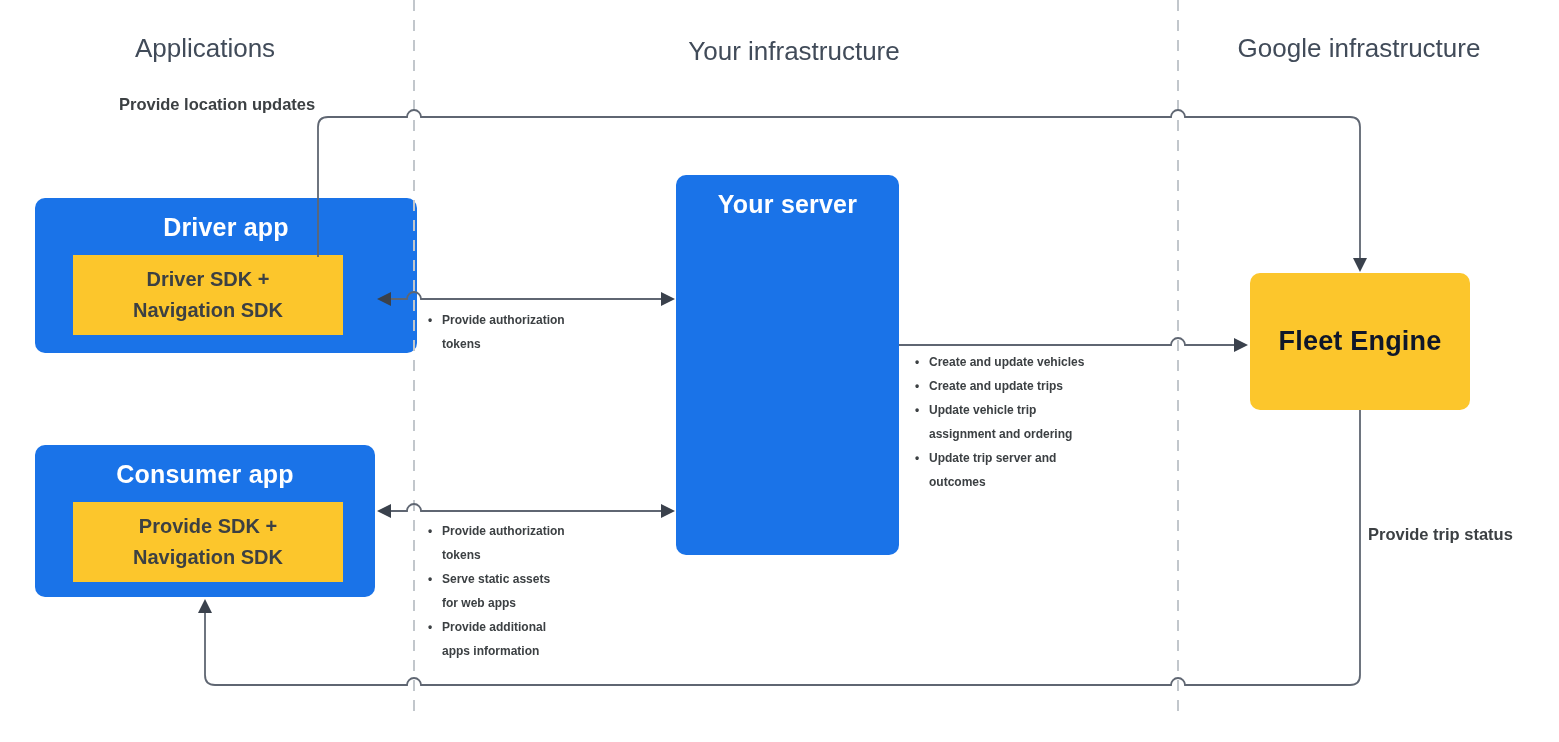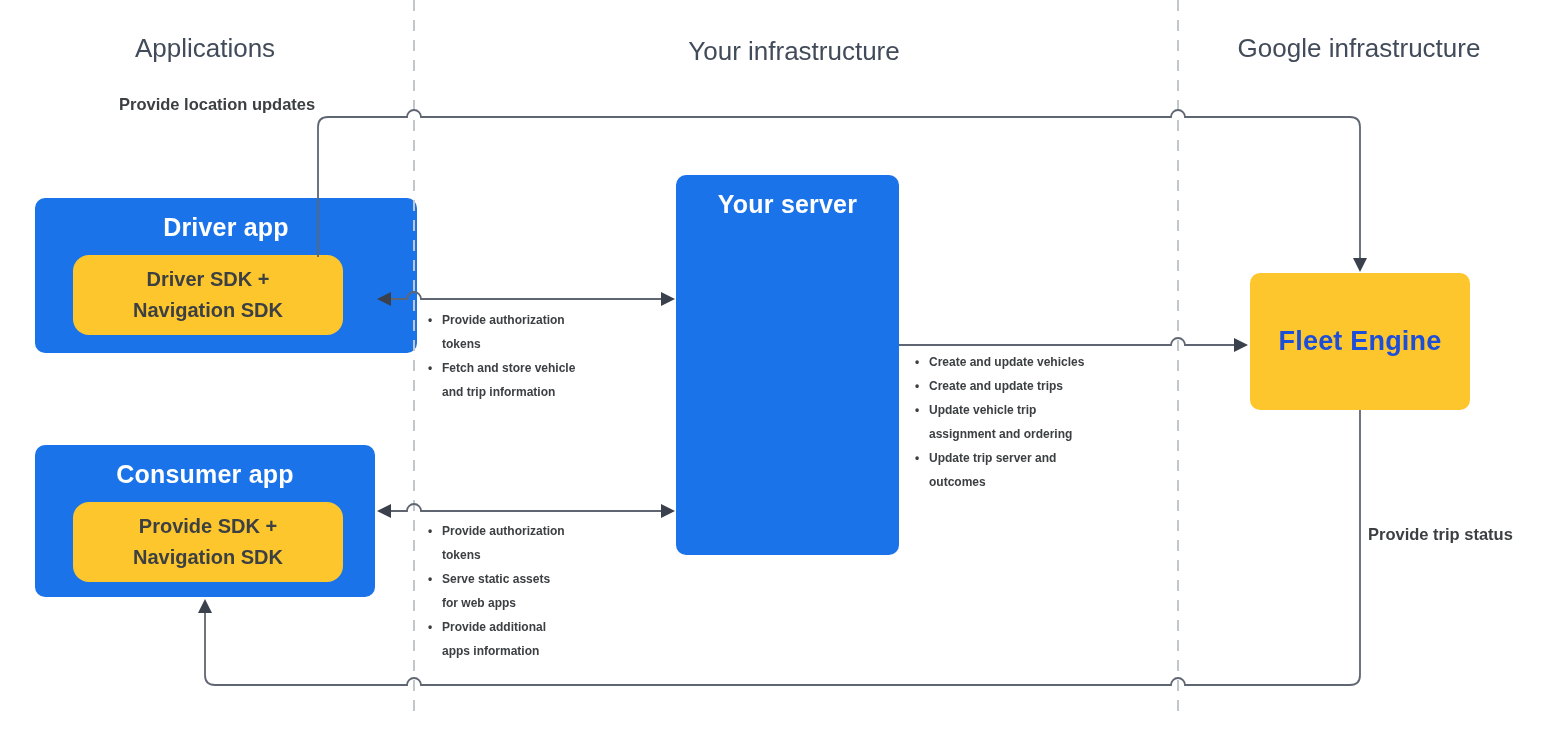--- a/index.html
+++ b/index.html
@@ -30,32 +30,32 @@
   .node-title{
     text-align:center;
     font-weight:700;color:#ffffff;
     font-size:25px;
     padding-top:15px;
     letter-spacing:.2px;
   }
   .sdk-box{
     position:absolute;z-index:2;
     left:38px;top:57px;width:270px;height:80px;
-    background:#fcc62c;border-radius:16px;
+    background:#fcc62c;border-radius:0;
     display:flex;align-items:center;justify-content:center;
     text-align:center;
   }
   .sdk-label{
     font-size:20px;font-weight:700;color:#3c4043;
     line-height:31px;white-space:pre-line;
   }
   .fleet-title{
     width:100%;height:100%;
     display:flex;align-items:center;justify-content:center;
-    font-size:27px;font-weight:700;color:#1d4ed8;
+    font-size:27px;font-weight:700;color:#0f172a;
     letter-spacing:.2px;
   }
   
   .edge-label{
     position:absolute;z-index:4;
     font-size:16.5px;font-weight:700;color:#3c4043;
     white-space:nowrap;
   }
   
   .bullets{
@@ -129,22 +129,20 @@
   <div class="node yellow" style="left:1250px;top:273px;width:220px;height:137px;">
     <div class="fleet-title">Fleet Engine</div>
   </div>
 
   <div class="edge-label" style="left:119px;top:95px;">Provide location updates</div>
   <div class="edge-label" style="left:1368px;top:525px;">Provide trip status</div>
 
   <ul class="bullets" style="left:428px;top:308px;width:240px;">
     <li>Provide authorization
 tokens</li>
-    <li>Fetch and store vehicle
-and trip information</li>
   </ul>
 
   <ul class="bullets" style="left:428px;top:519px;width:230px;">
     <li>Provide authorization
 tokens</li>
     <li>Serve static assets
 for web apps</li>
     <li>Provide additional
 apps information</li>
   </ul>

